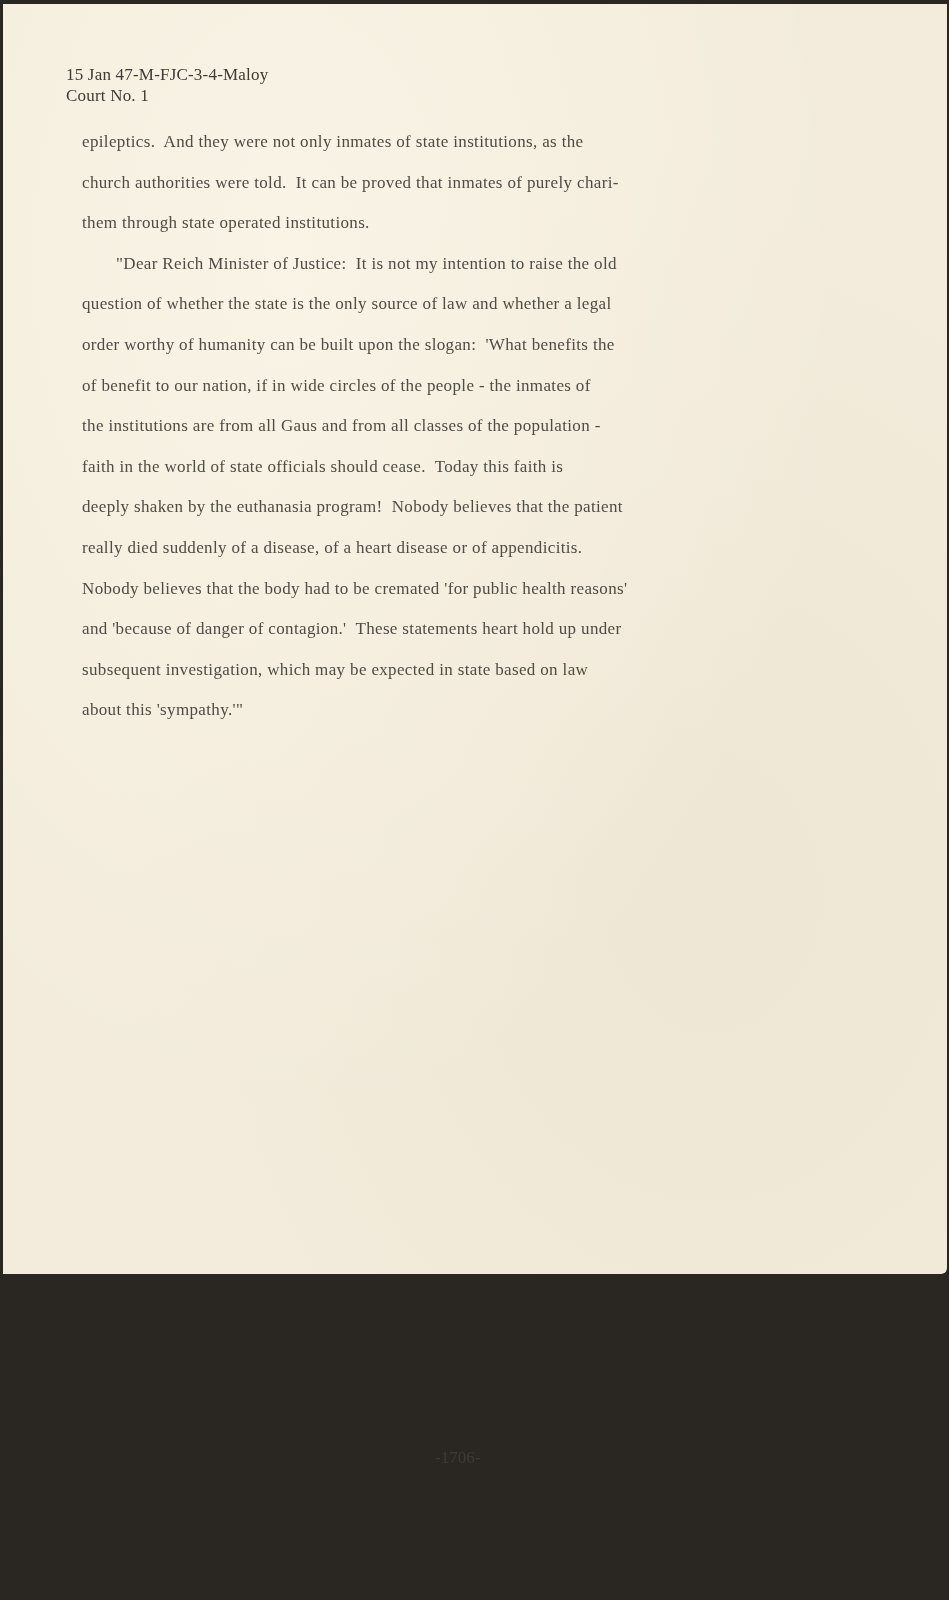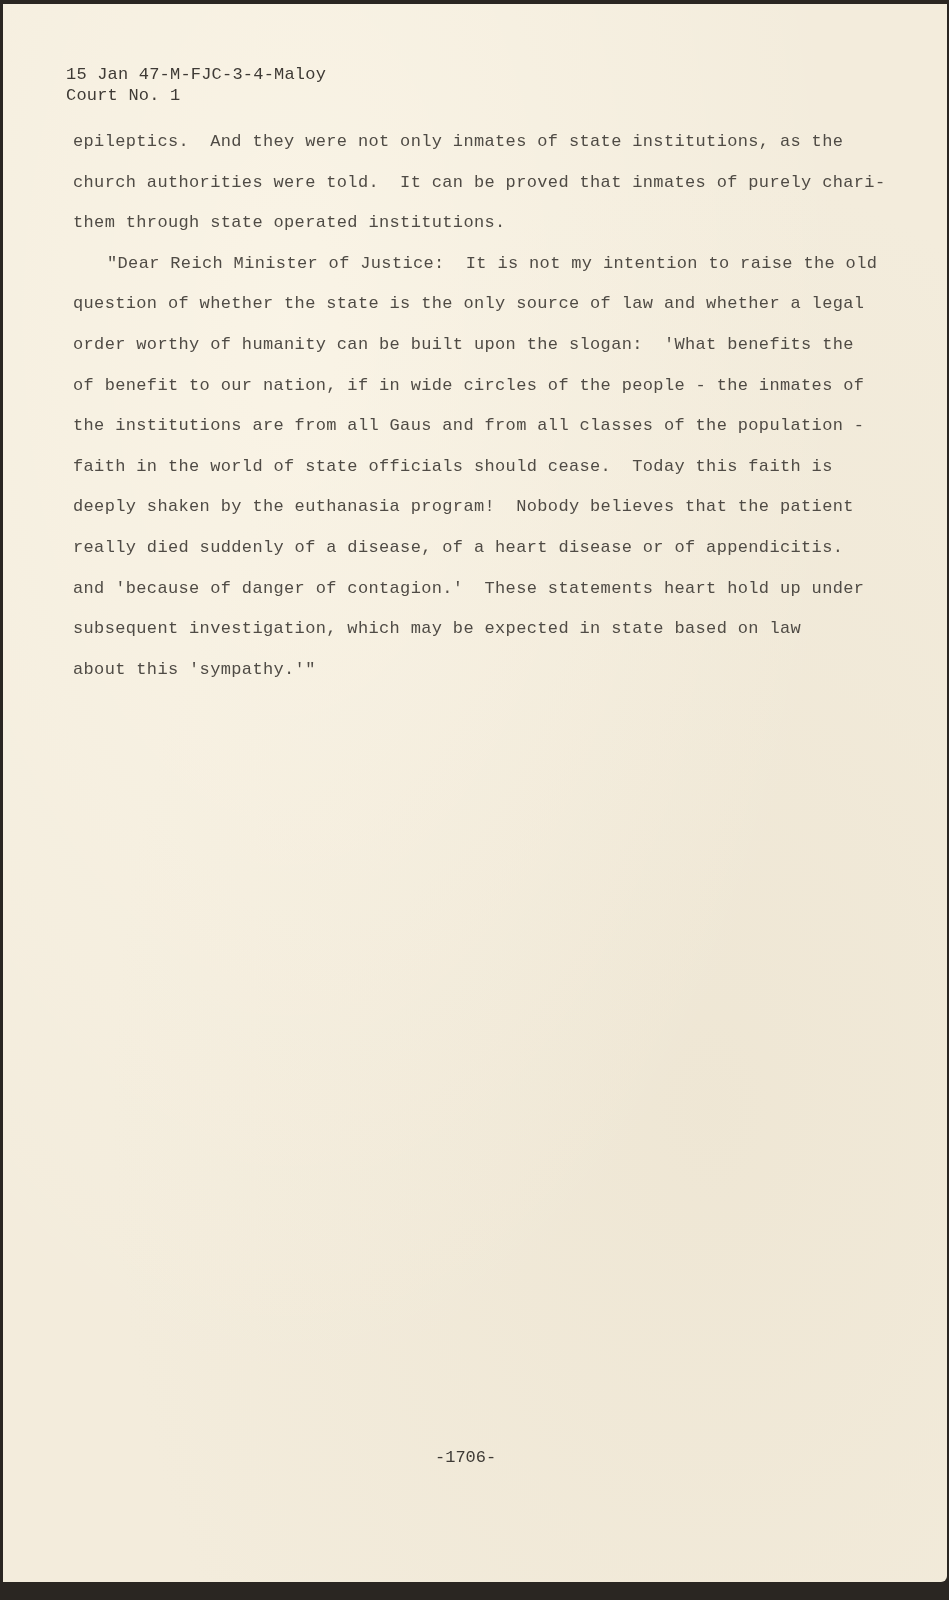--- a/index.html
+++ b/index.html
@@ -8,42 +8,42 @@
       width: 949px;
       height: 1600px;
       background: #2a2622;
       overflow: hidden;
     }
     .page {
       position: absolute;
       left: 3px;
       top: 4px;
       width: 944px;
-      height: 1578px;
+      height: 1270px;
       background: #f3ecdc;
       background-image:
         radial-gradient(ellipse at 30% 20%, rgba(255,250,238,0.55), rgba(255,250,238,0) 60%),
         radial-gradient(ellipse at 75% 70%, rgba(230,220,198,0.35), rgba(230,220,198,0) 60%);
       border-radius: 0 0 6px 0;
-      font-family: Liberation Mono, monospace;
+      font-family: Liberation Serif, serif;
       color: #4a4640;
     }
     .header {
       position: absolute;
       left: 63px;
       top: 60px;
       font-size: 17px;
       line-height: 21px;
       color: #3e3a35;
       letter-spacing: 0.2px;
     }
     .header div { white-space: pre; }
     .body-text {
       position: absolute;
-      left: 70px;
+      left: 79px;
       top: 118px;
       width: 790px;
       font-size: 17px;
       line-height: 40.6px;
       color: #4f4b45;
       letter-spacing: 0.35px;
     }
     .line {
       white-space: pre;
       height: 40.6px;
@@ -75,20 +75,21 @@
       </div>
       <div>
         <div class="line indent">"Dear Reich Minister of Justice:  It is not my intention to raise the old</div>
         <div class="line">question of whether the state is the only source of law and whether a legal</div>
         <div class="line">order worthy of humanity can be built upon the slogan:  'What benefits the</div>
         <div class="line">of benefit to our nation, if in wide circles of the people - the inmates of</div>
         <div class="line">the institutions are from all Gaus and from all classes of the population -</div>
         <div class="line">faith in the world of state officials should cease.  Today this faith is</div>
         <div class="line">deeply shaken by the euthanasia program!  Nobody believes that the patient</div>
         <div class="line">really died suddenly of a disease, of a heart disease or of appendicitis.</div>
+        <div class="line">Nobody believes that the body had to be cremated 'for public health reasons'</div>
         <div class="line">and 'because of danger of contagion.'  These statements heart hold up under</div>
         <div class="line">subsequent investigation, which may be expected in state based on law</div>
         <div class="line">about this 'sympathy.'"</div>
       </div>
     </div>
 
   <div class="page-number">-1706-</div>
 </div>
 
 </body></html>

